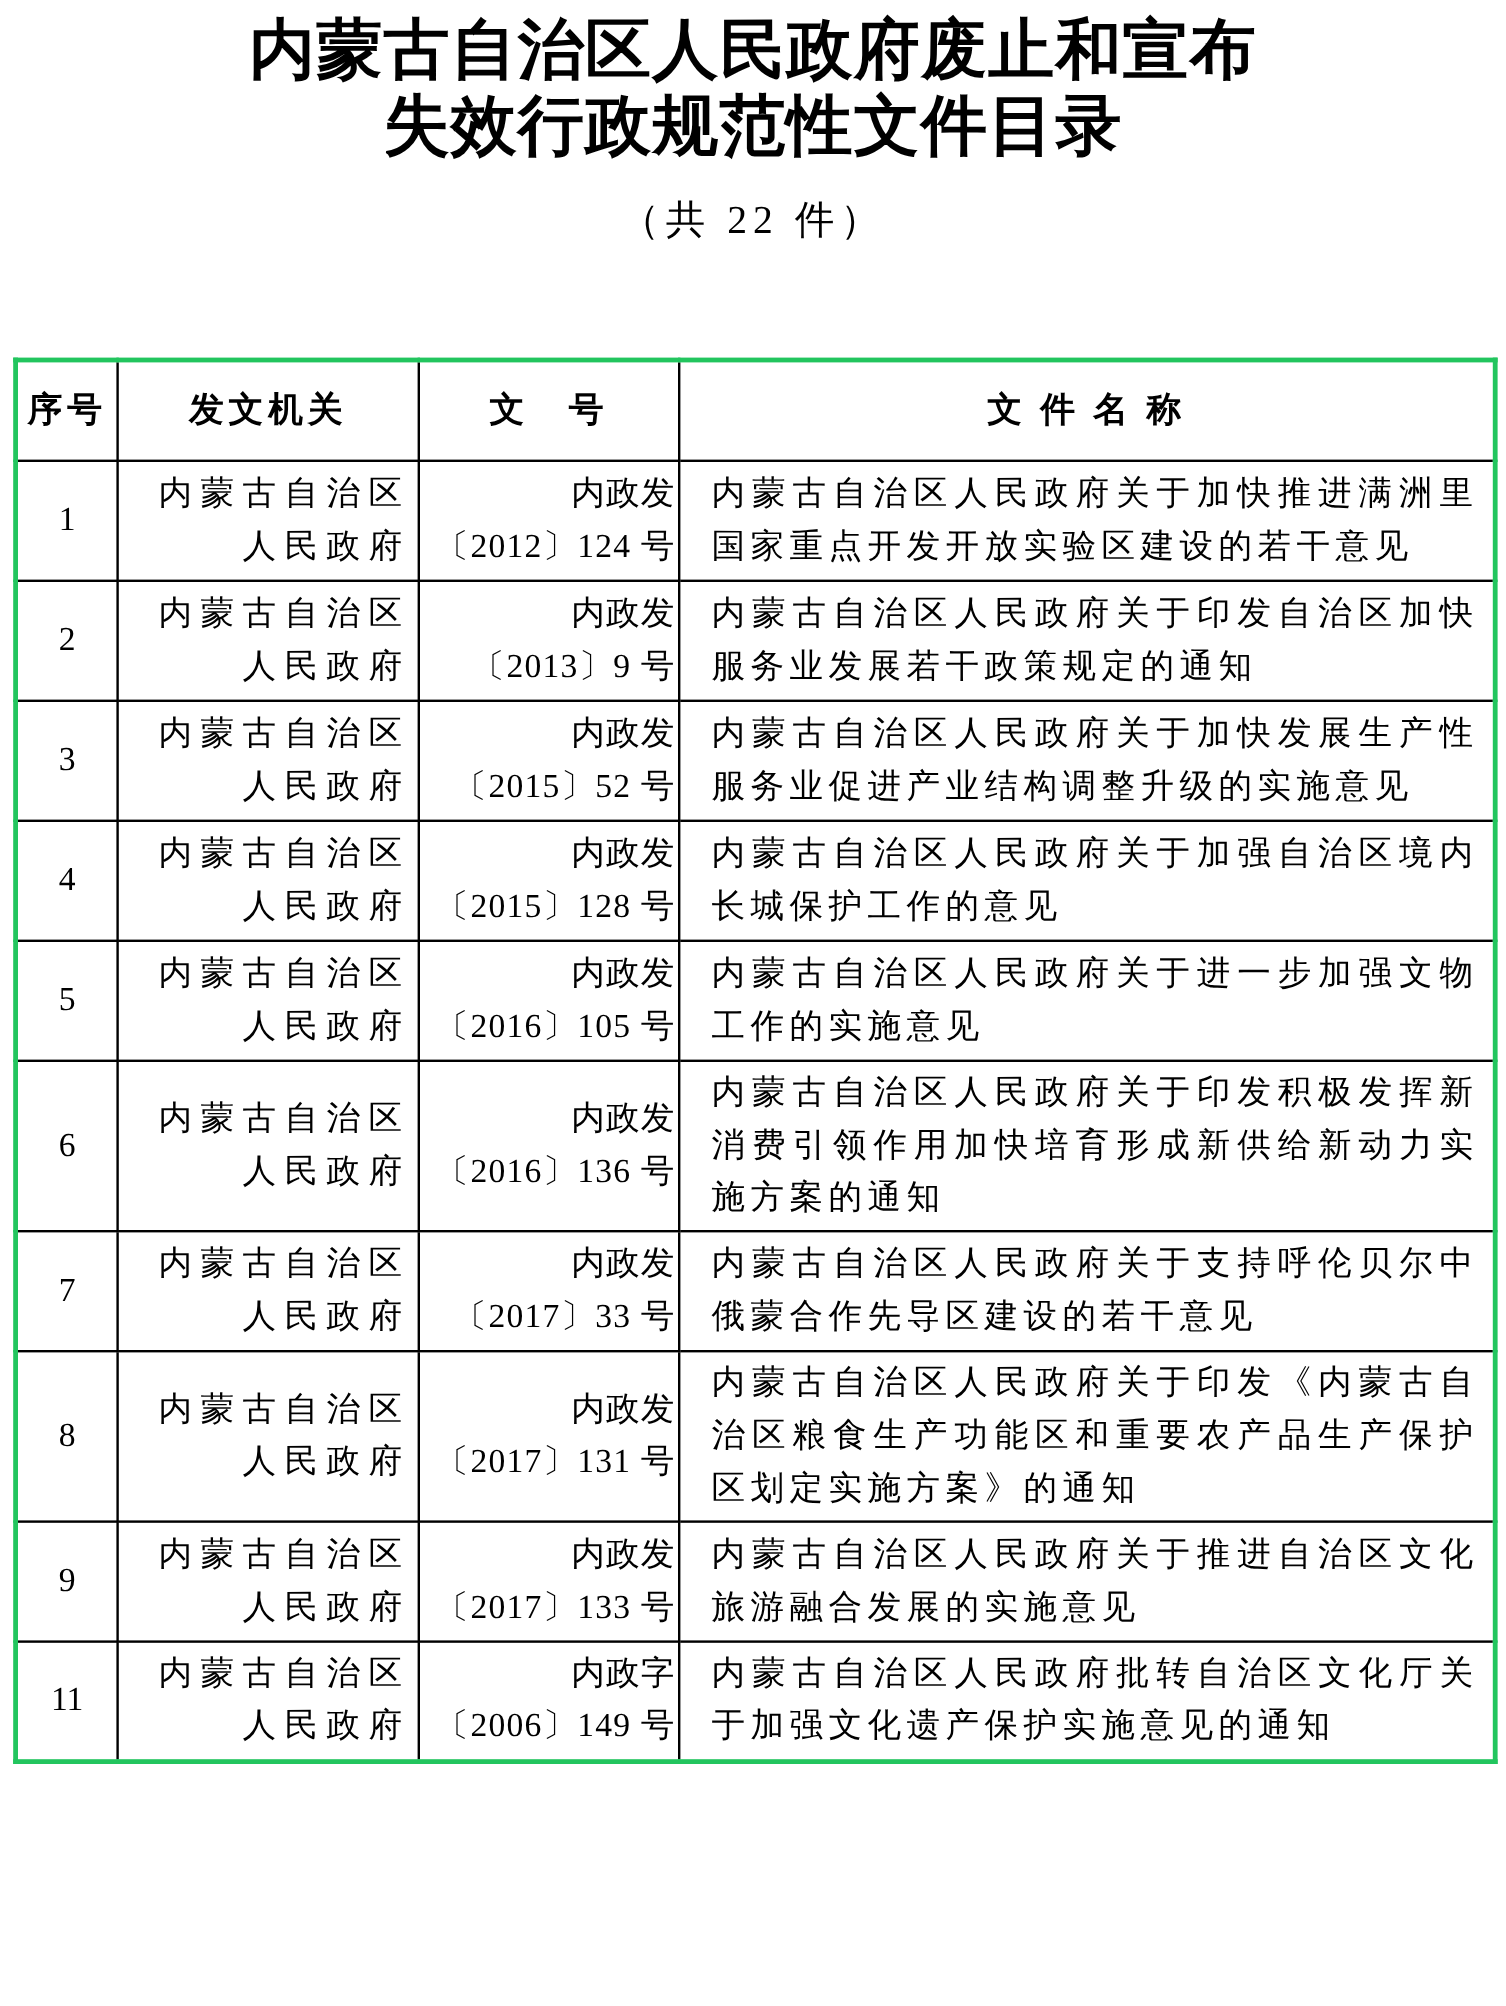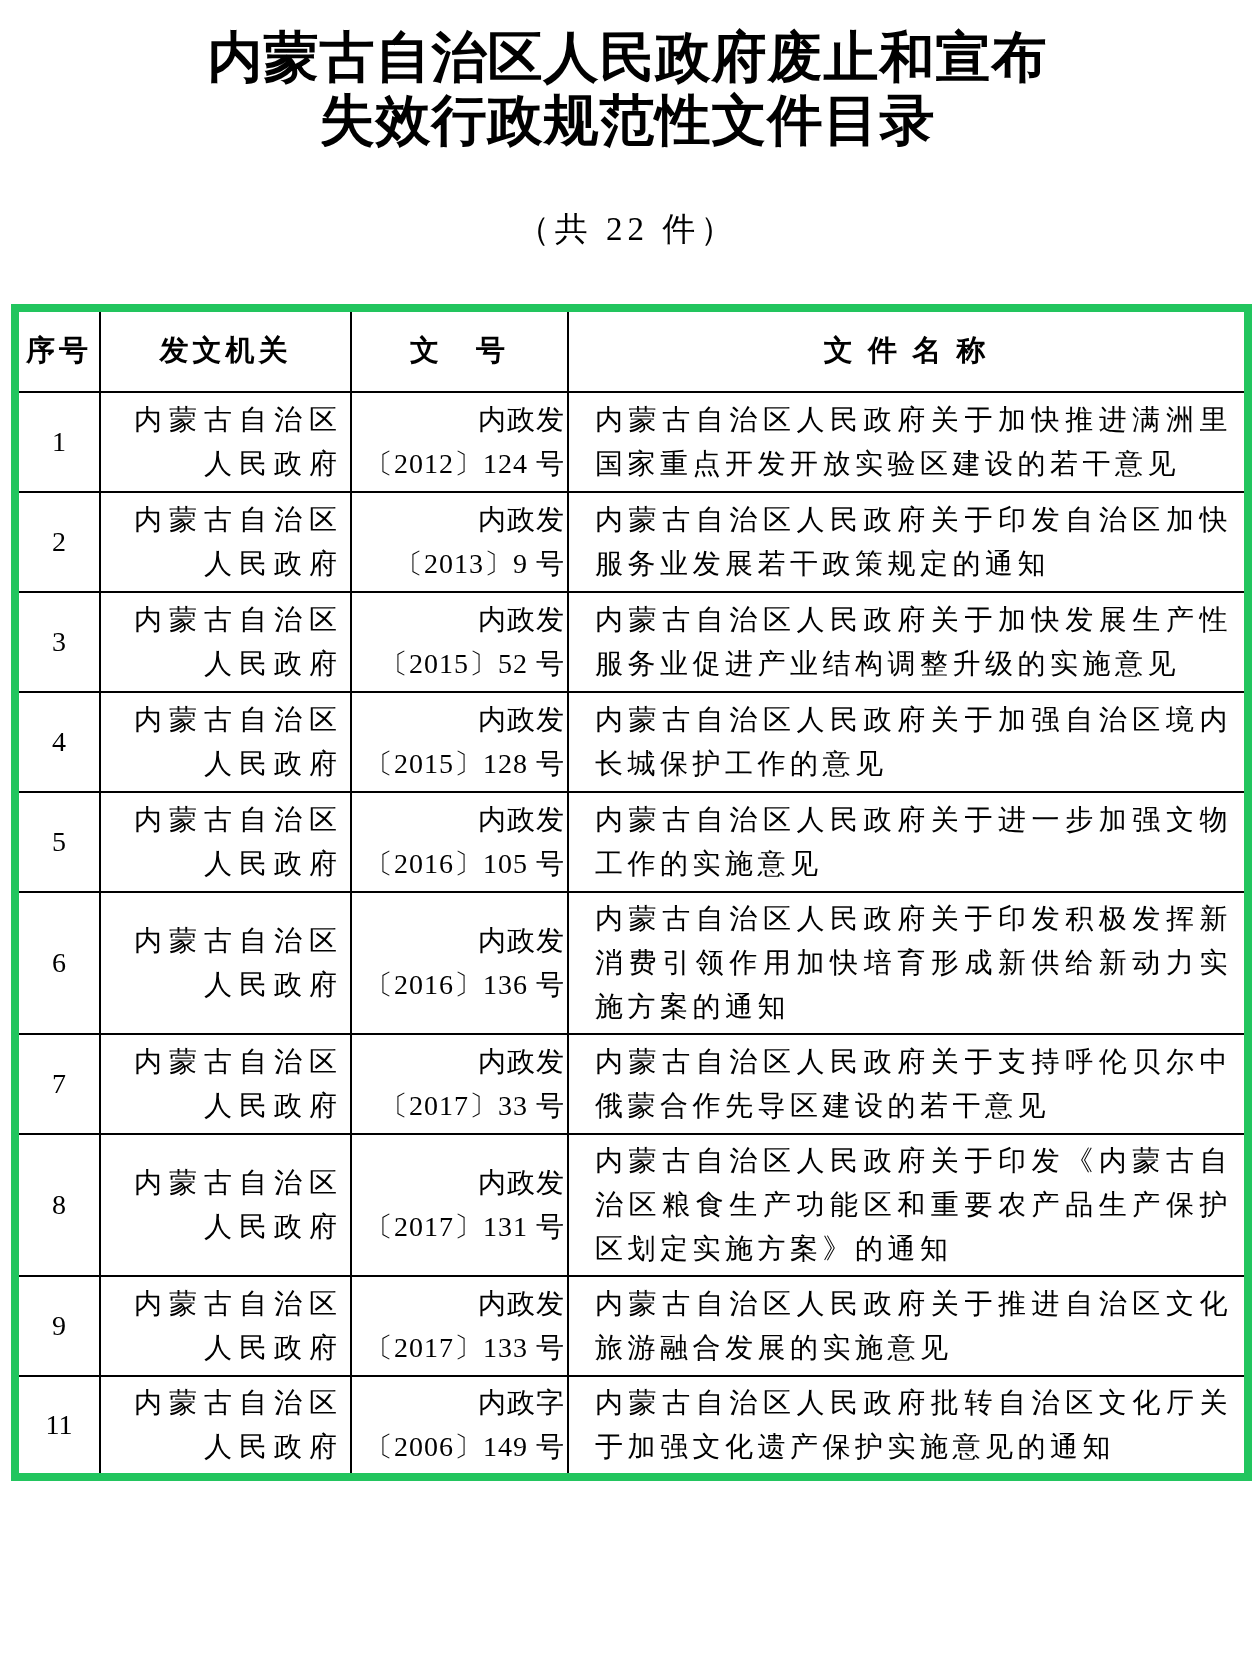--- a/index.html
+++ b/index.html
@@ -16,36 +16,36 @@
     overflow: hidden;
   }
   .doc-title {
     text-align: center;
     font-weight: bold;
     font-size: 55px;
     line-height: 1.15;
     letter-spacing: 1px;
     margin: 0;
   }
-  .title-line1 { padding-top: 26px; }
+  .title-line1 { padding-top: 10px; }
   .title-line2 { }
   .doc-subtitle {
     text-align: center;
     font-size: 33px;
     letter-spacing: 5px;
-    margin-top: 54px;
+    margin-top: 24px;
     font-weight: normal;
   }
   table.catalog {
     border-collapse: collapse;
     table-layout: fixed;
     width: 1233px;
     margin-left: 11px;
-    margin-top: 52px;
-    border: 8px solid #22c55e;
+    margin-top: 92px;
+    border: 4px solid #22c55e;
   }
   .catalog th, .catalog td {
     border: 2px solid #000;
     vertical-align: middle;
     padding: 4px 6px;
     box-sizing: border-box;
   }
   .catalog thead tr { height: 84px; }
   .catalog tbody tr { height: 100px; }
   .catalog th {

